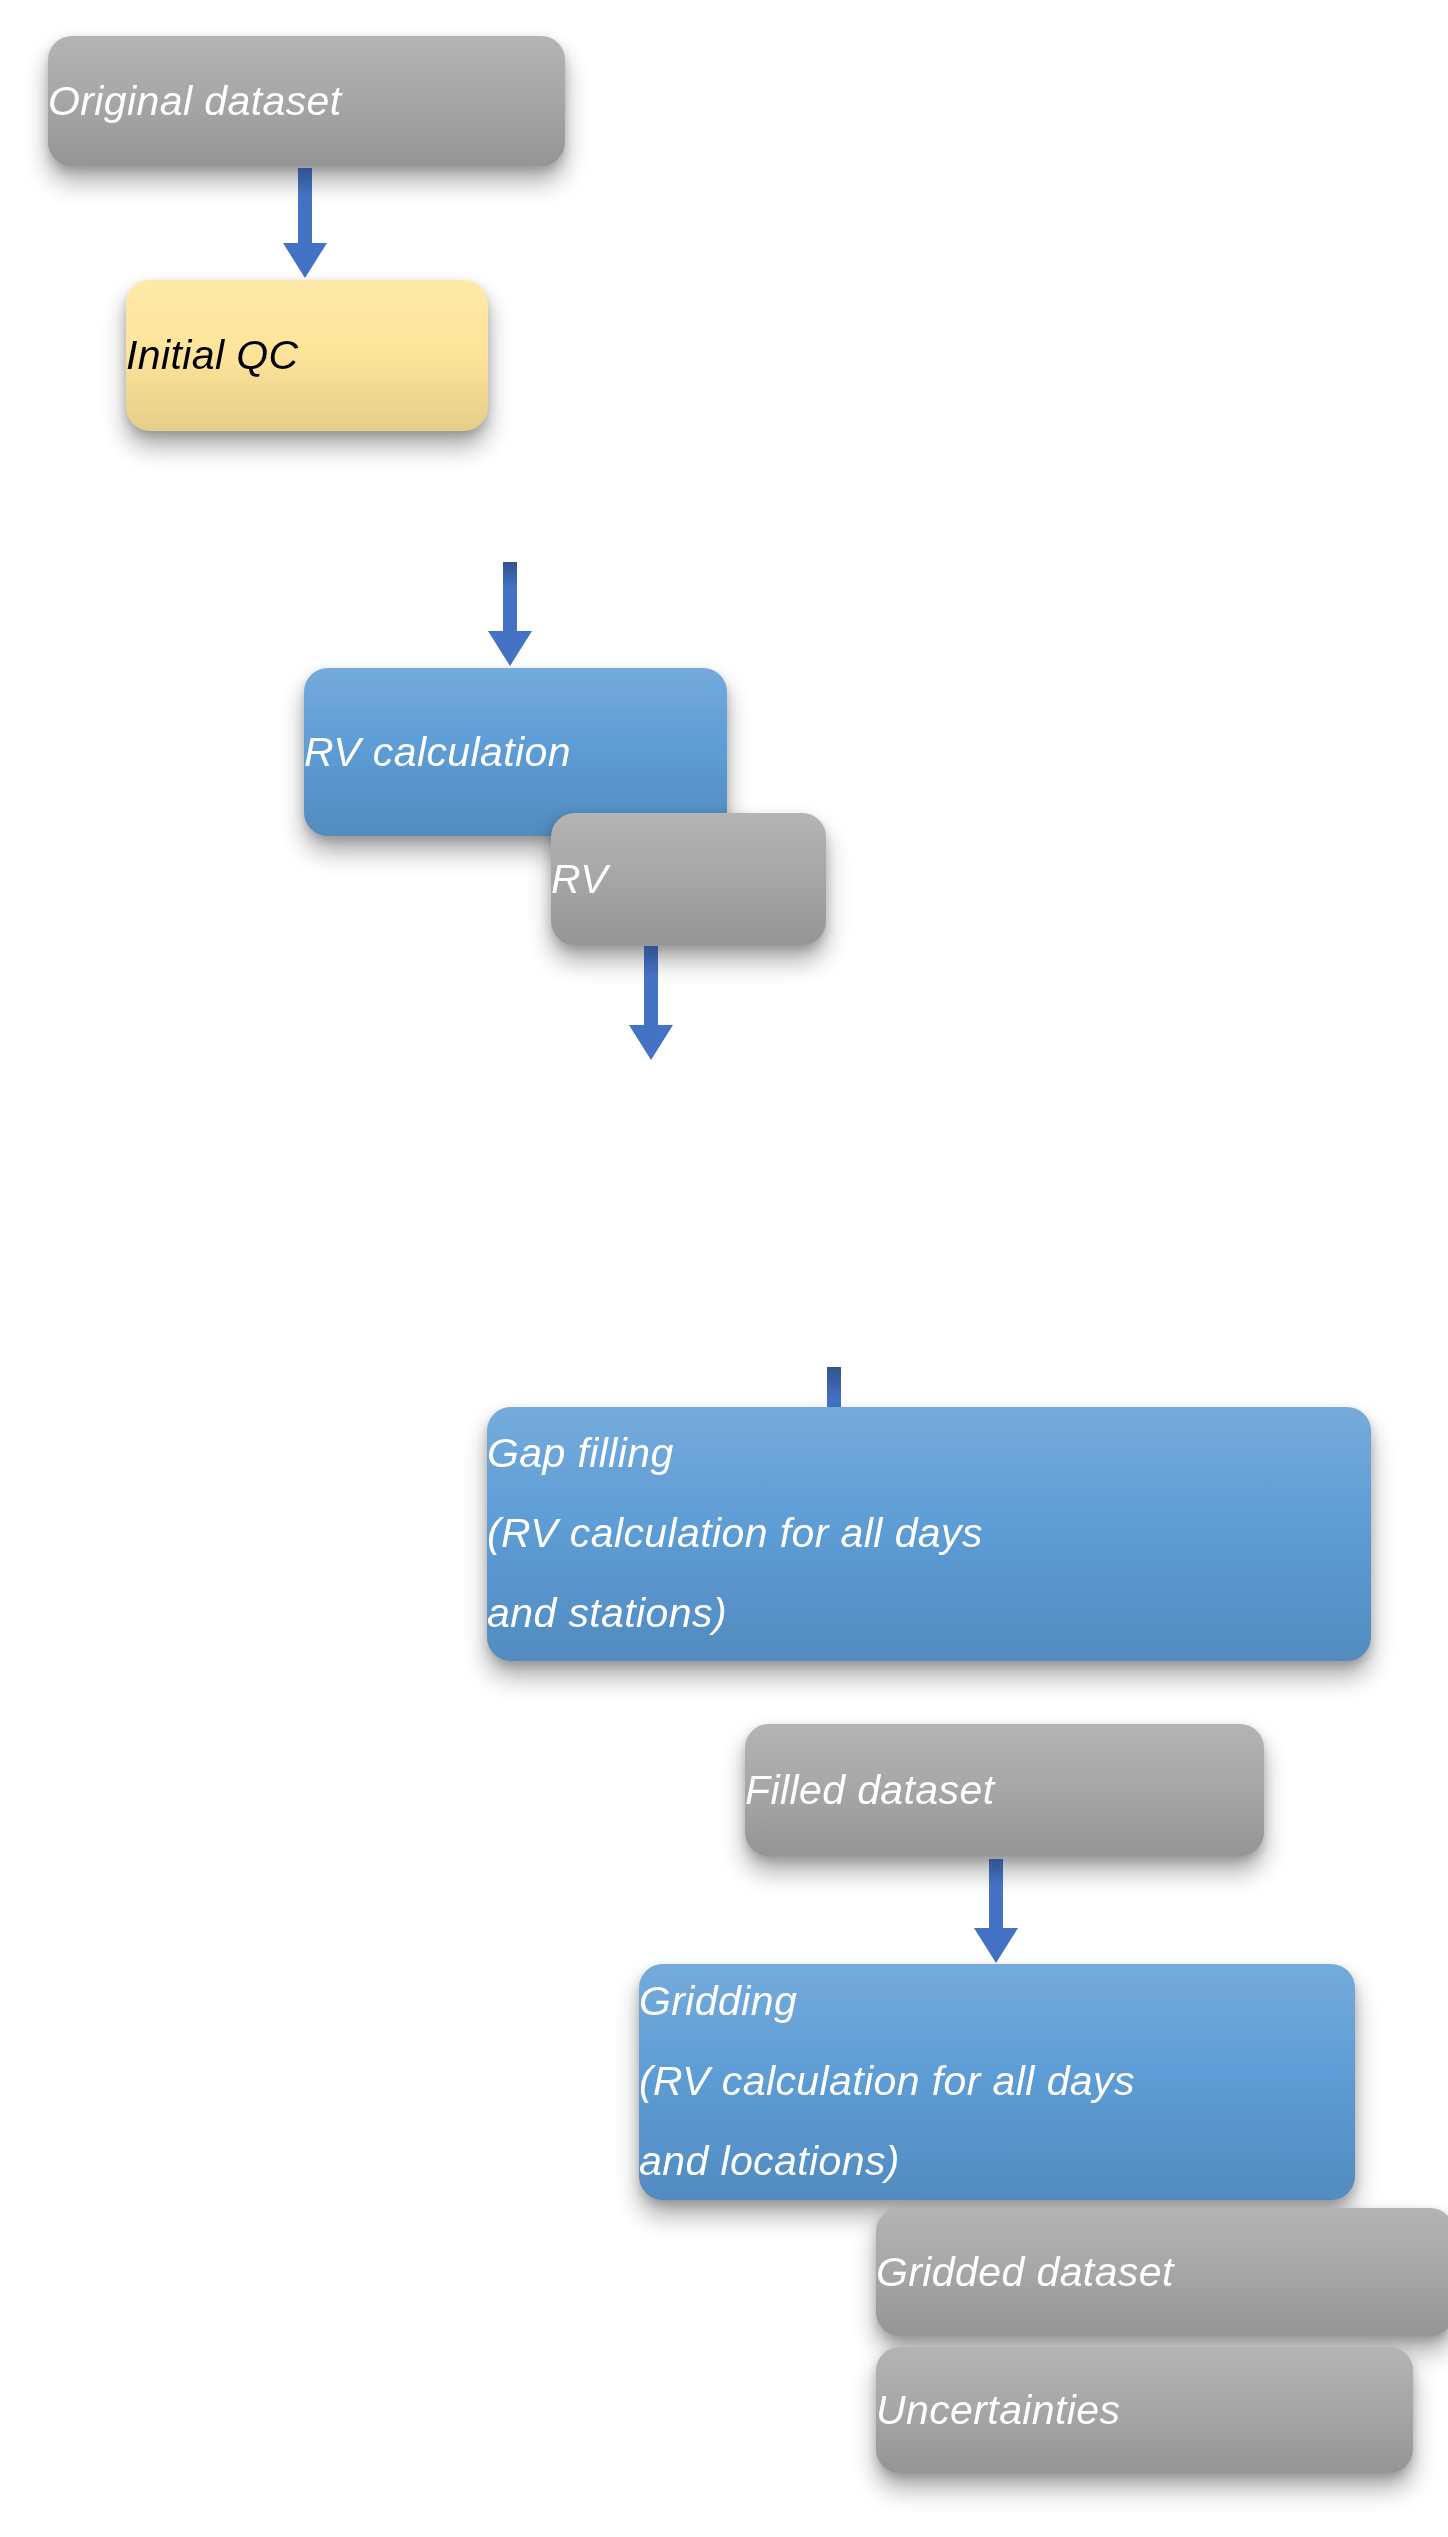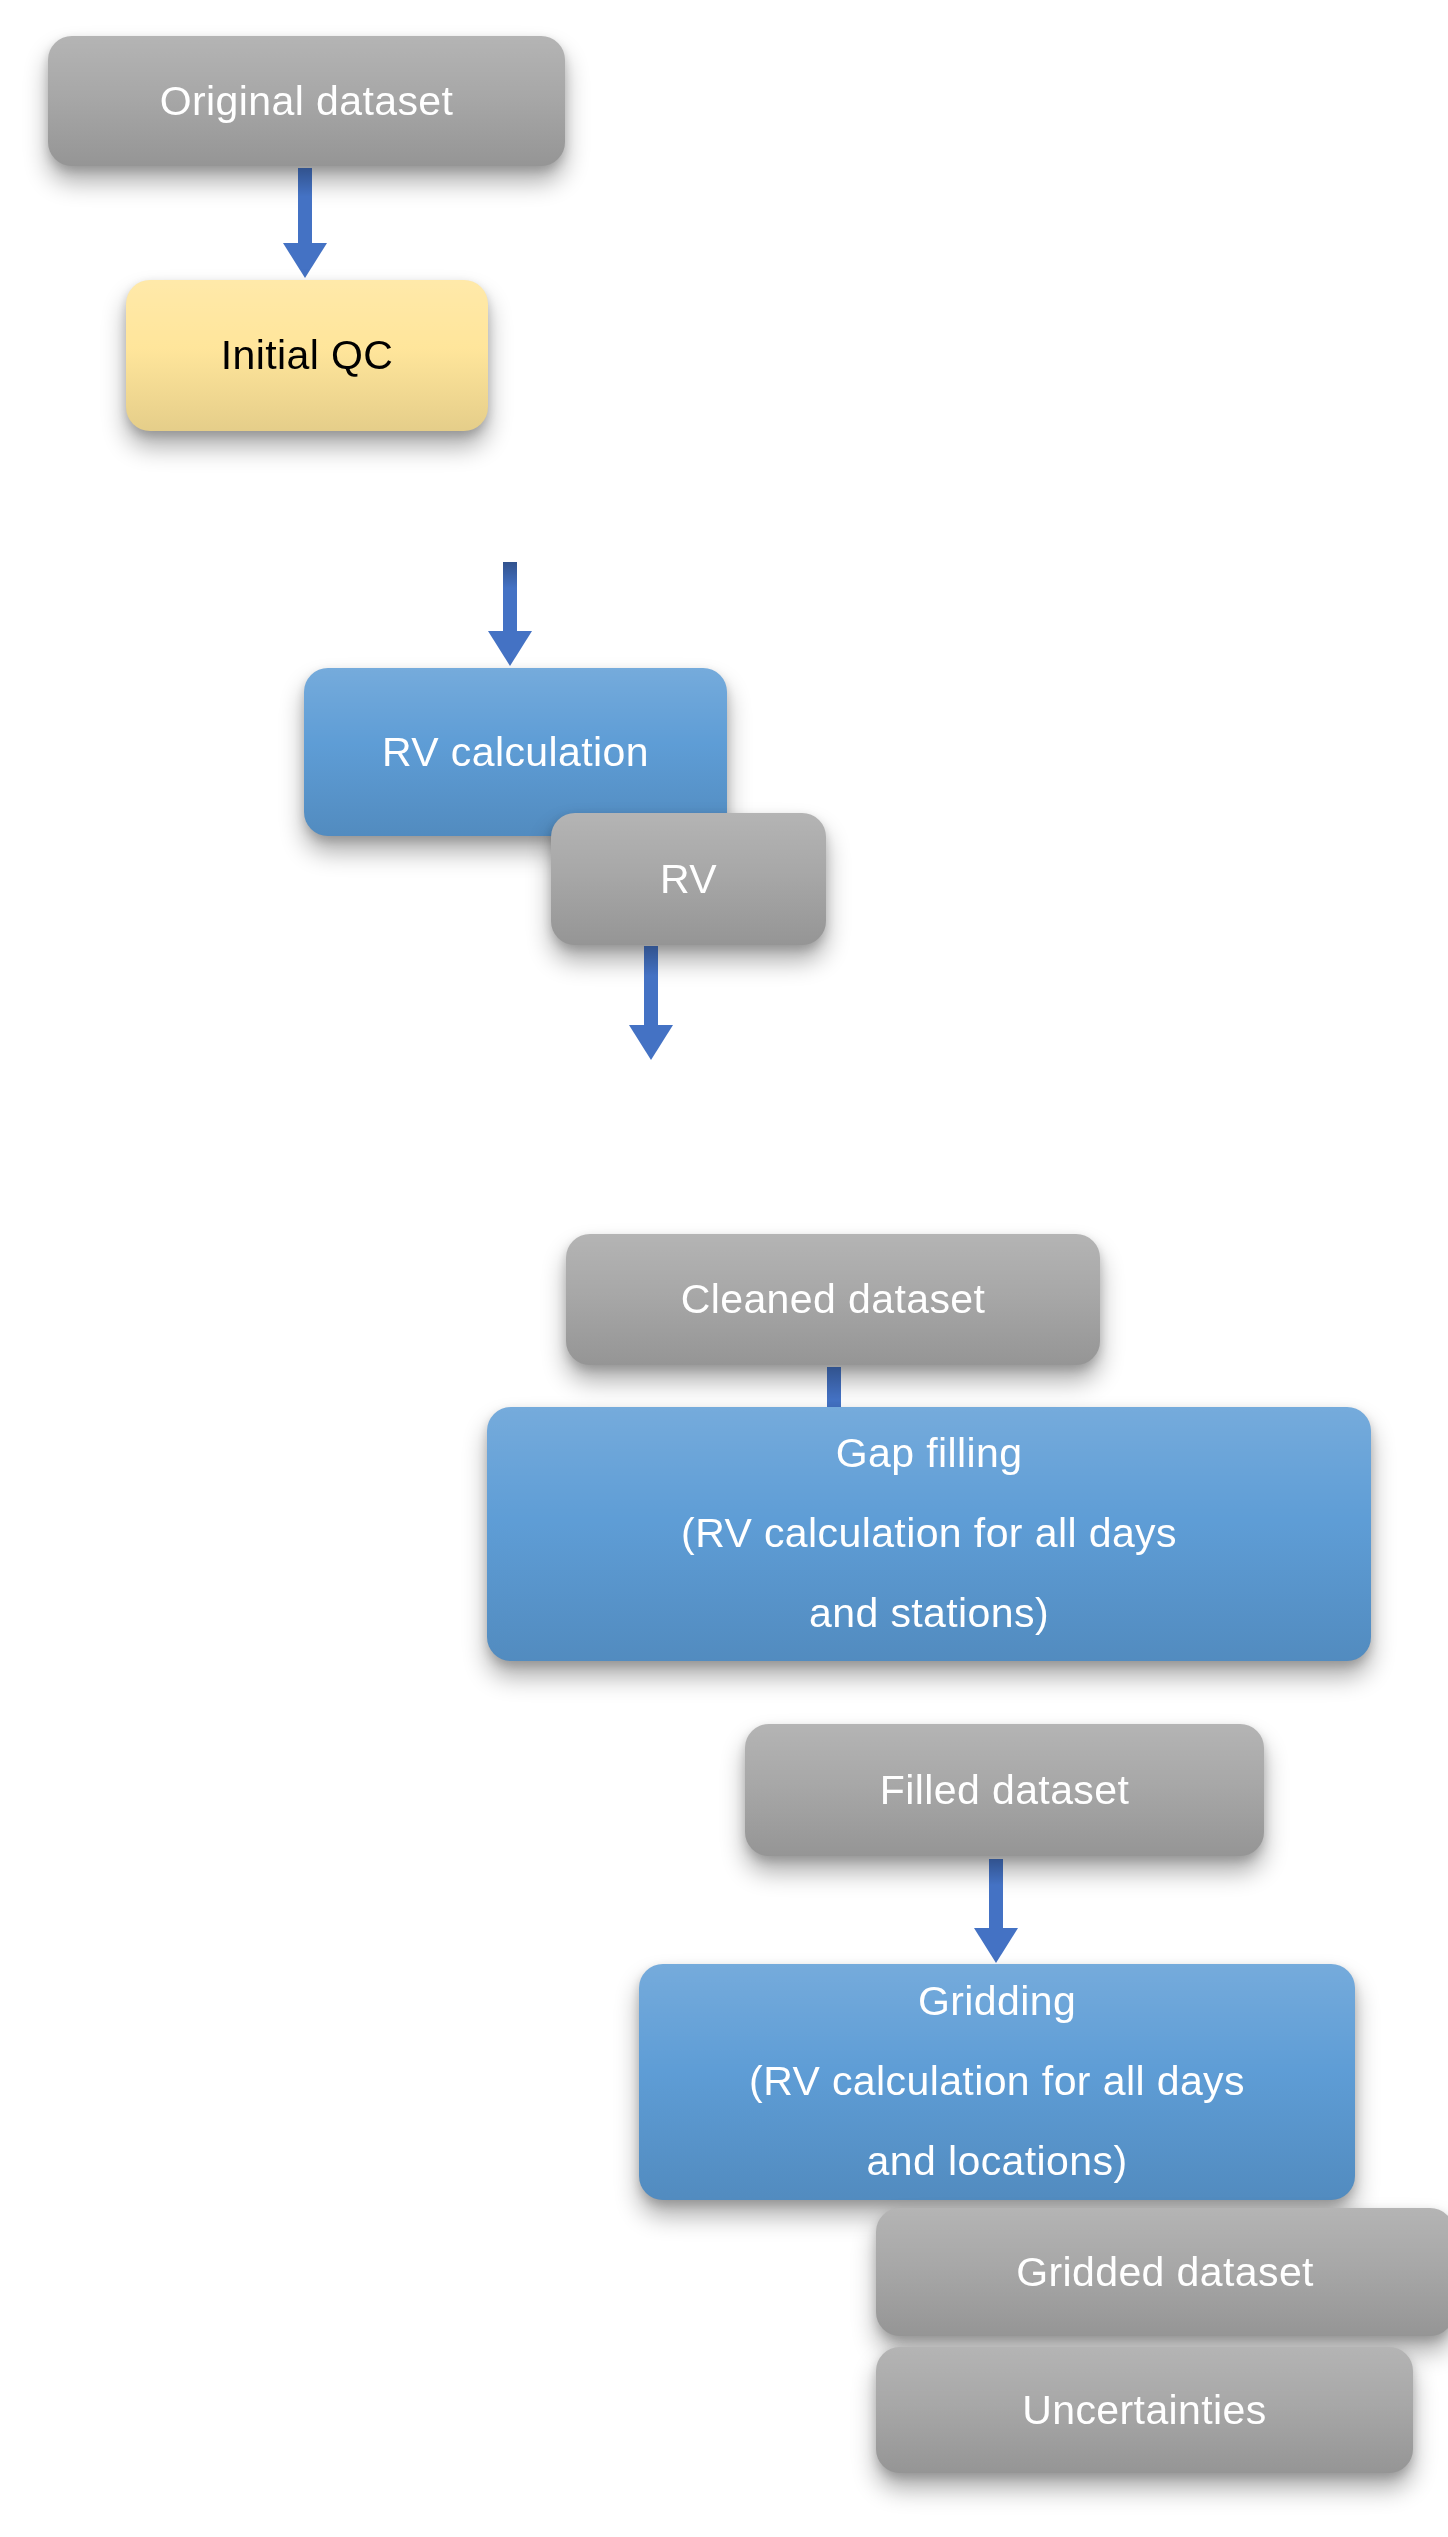--- a/index.html
+++ b/index.html
@@ -13,24 +13,24 @@
     width: 1449px;
     height: 2538px;
     background: #ffffff;
     overflow: hidden;
   }
   .node {
     position: absolute;
     display: flex;
     align-items: center;
     justify-content: center;
-    text-align: center;
     border-radius: 24px;
     box-shadow: 0 15.4px 24px rgba(0,0,0,0.32), 0 4.2px 9.8px rgba(0,0,0,0.16);
     background-image: linear-gradient(180deg, rgba(255,255,255,0.16) 0%, rgba(255,255,255,0.02) 45%, rgba(0,0,0,0.10) 100%);
+    font-style: italic;
   }
   .node .label {
     width: 100%;
     font-size: 41px;
     line-height: 1.28;
     letter-spacing: 0.4px;
   }
   .node .line { display: block; }
   .node.multiline .label { line-height: 1.95; }
 
@@ -107,25 +107,20 @@
       <span class="line">RV</span>
     </div>
   </div>
 
   <div class="arrow" style="left:629px; top:946px; height:114px;">
     <div class="shaft"></div>
     <div class="head"></div>
   </div>
 
 
-  <div class="node dataset" style="left:566px; top:1234px; width:534px; height:131px;">
-    <div class="label">
-      <span class="line">Cleaned dataset</span>
-    </div>
-  </div>
 
   <div class="arrow" style="left:812px; top:1367px; height:121px;">
     <div class="shaft"></div>
     <div class="head"></div>
   </div>
 
   <div class="node process multiline" style="left:487px; top:1407px; width:884px; height:254px;">
     <div class="label">
       <span class="line">Gap filling</span>
       <span class="line">(RV calculation for all days</span>

